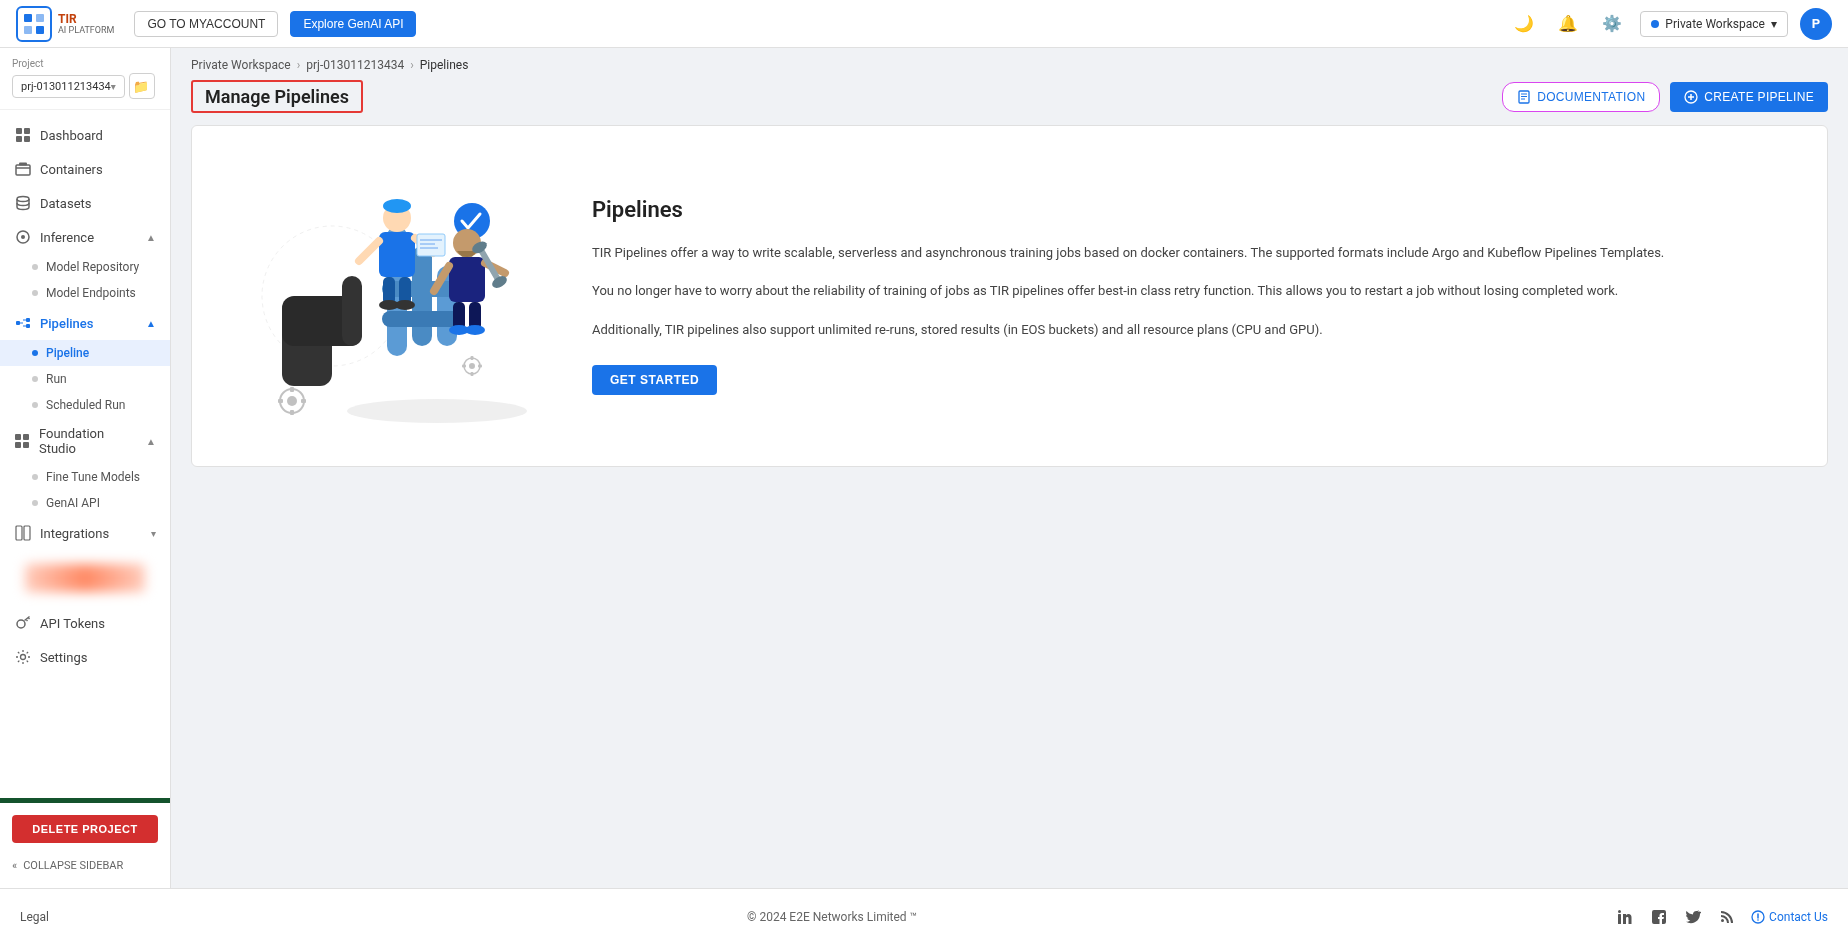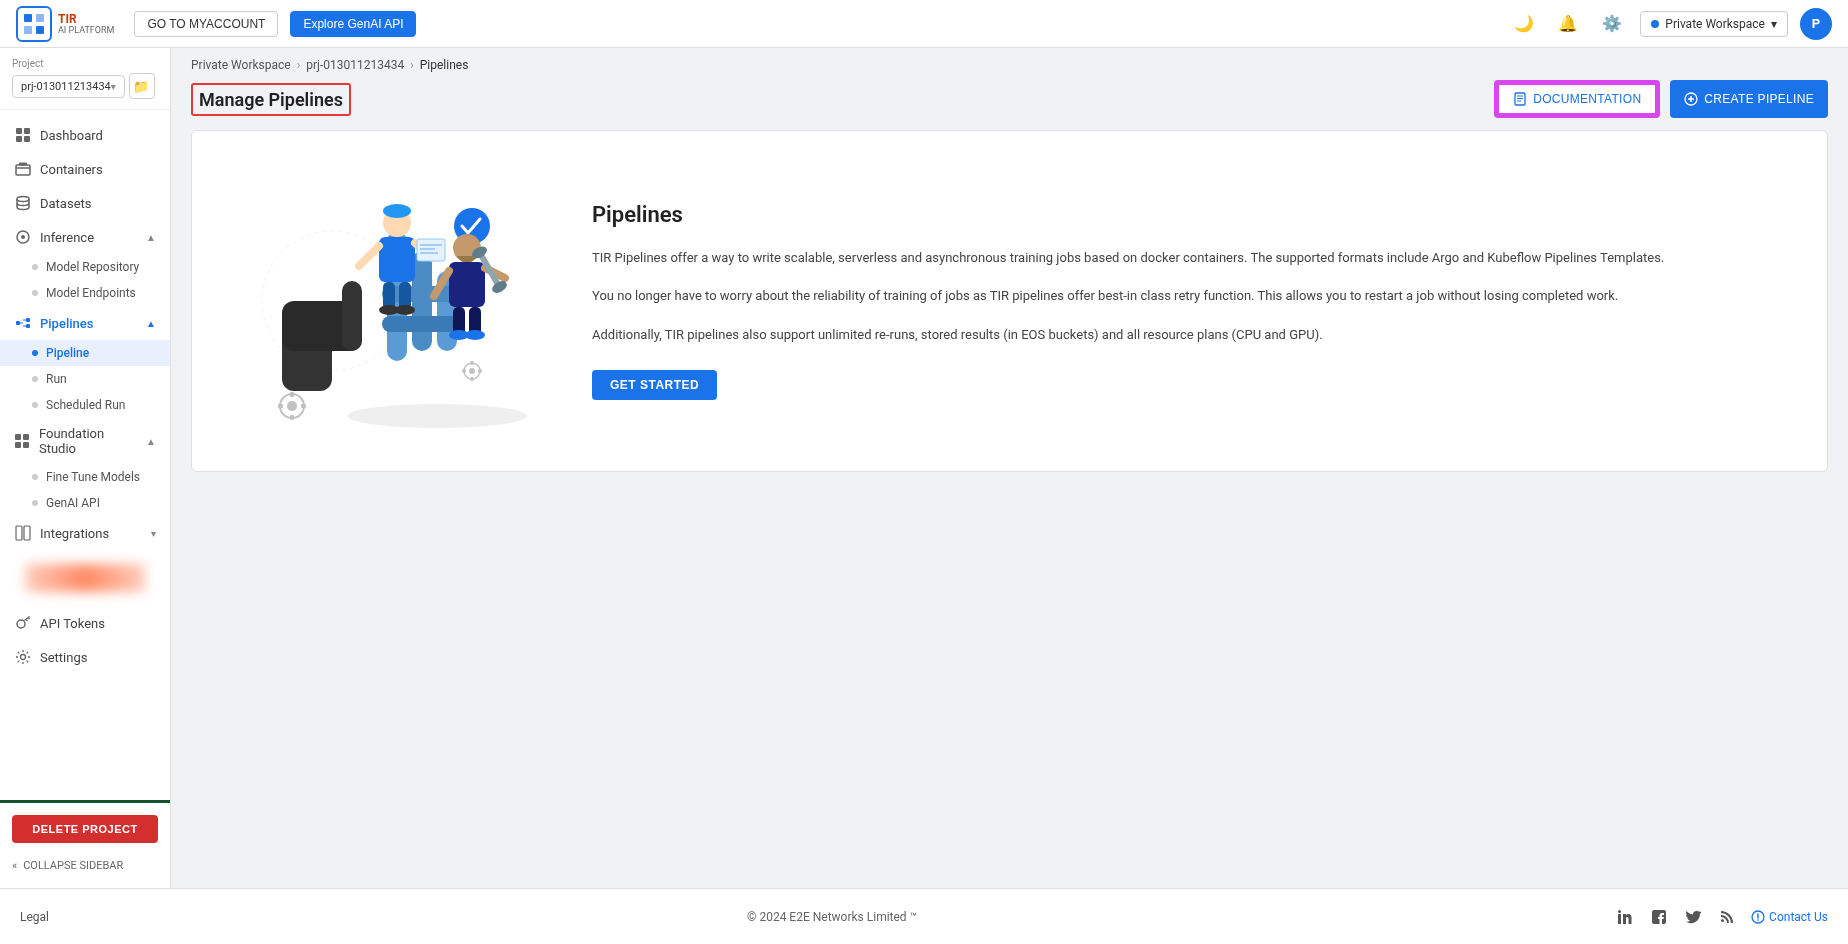--- a/index.html
+++ b/index.html
@@ -175,21 +175,21 @@
       width: 6px;
       height: 6px;
       border-radius: 50%;
       background: #ccc;
       flex-shrink: 0;
     }
     .nav-sub-item.active .nav-sub-dot { background: #1a73e8; }
 
     .sidebar-bottom {
       padding: 12px;
-      border-top: 3px solid #14532d;
+      border-top: 5px solid #14532d;
     }
     .delete-btn {
       width: 100%;
       padding: 8px;
       background: #d32f2f;
       color: #fff;
       border: none;
       border-radius: 4px;
       font-size: 11px;
       font-weight: 600;
@@ -230,38 +230,38 @@
     .page-header {
       padding: 8px 20px 12px;
       display: flex;
       align-items: center;
       justify-content: space-between;
     }
     .page-title-box {
       display: inline-block;
       border: 2px solid #e53935;
       border-radius: 3px;
-      padding: 4px 6px;
+      padding: 4px 12px;
     }
     .page-title {
       font-size: 18px;
       font-weight: 600;
       color: #222;
     }
     .header-actions {
       display: flex;
       gap: 10px;
     }
     .doc-btn {
       display: flex;
       align-items: center;
       gap: 6px;
       padding: 7px 14px;
-      border: 5px solid #d946ef;
-      border-radius: 4px;
+      border: 1px solid #d946ef;
+      border-radius: 12px;
       background: #fff;
       color: #1a73e8;
       font-size: 12px;
       font-weight: 500;
       cursor: pointer;
       letter-spacing: 0.3px;
     }
     .create-btn {
       display: flex;
       align-items: center;

